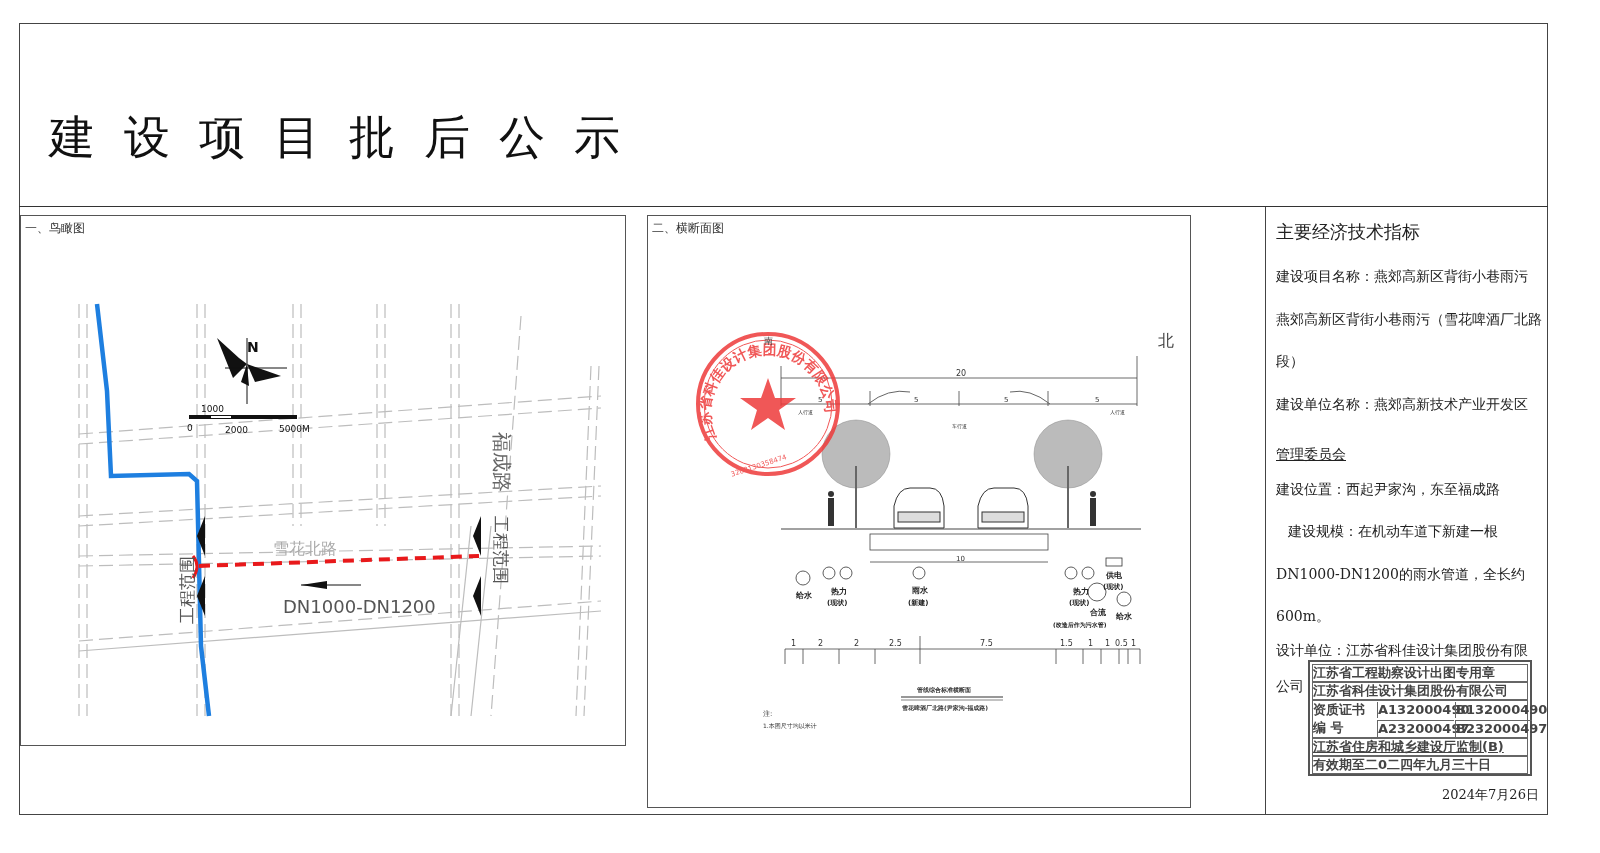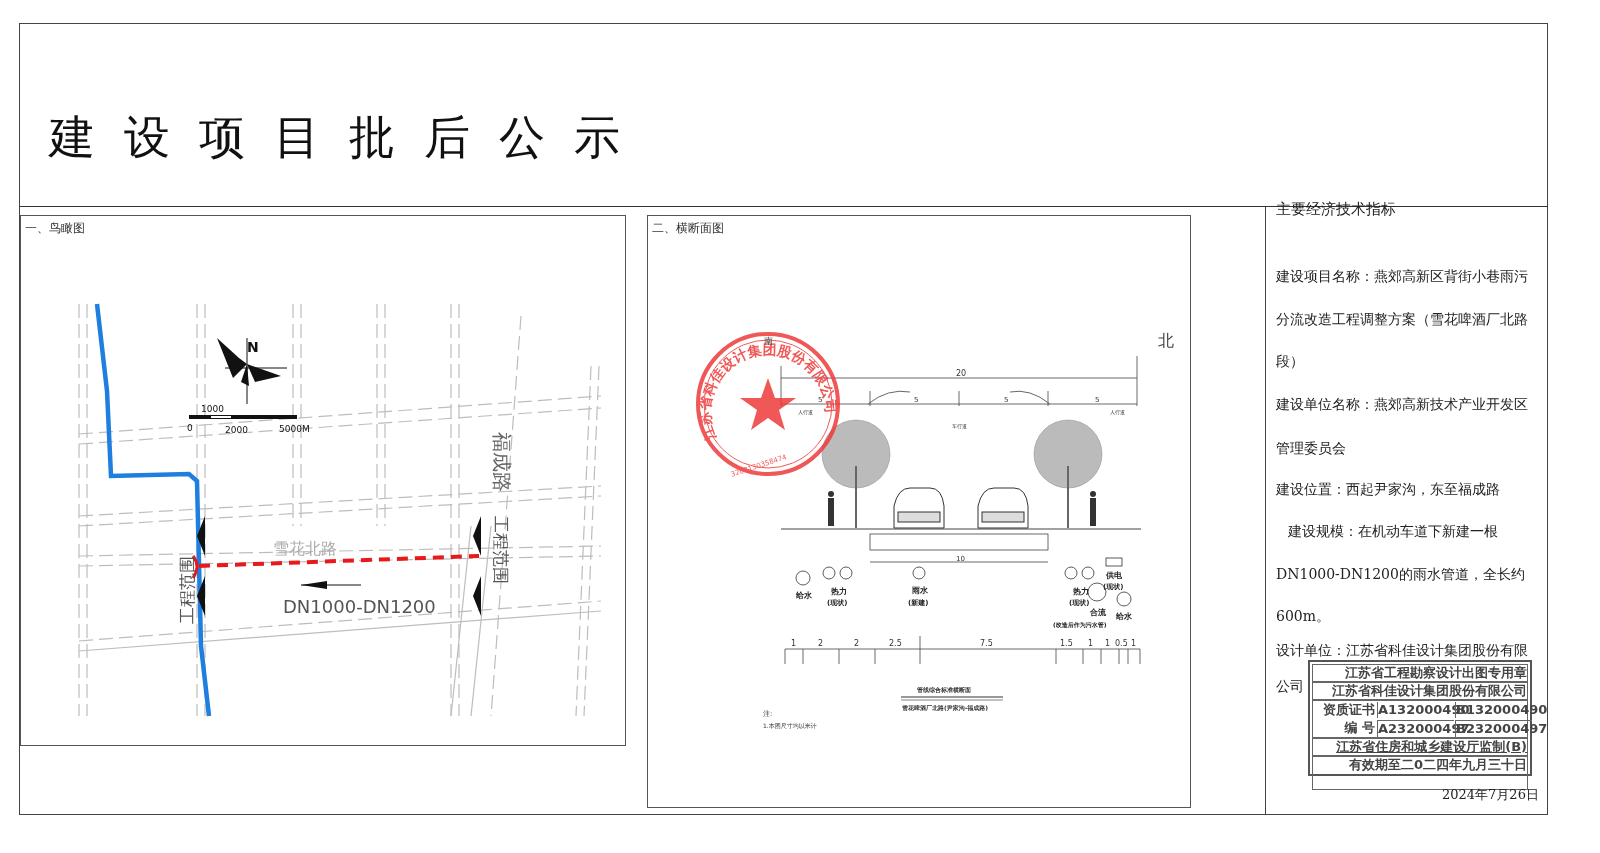--- a/index.html
+++ b/index.html
@@ -6,21 +6,21 @@
   body{width:1600px;height:853px;position:relative;overflow:hidden;font-family:"DejaVu Serif","Liberation Serif",serif;color:#222;}
   .outer{position:absolute;left:19px;top:23px;width:1529px;height:792px;border:1.5px solid #444;box-sizing:border-box;}
   .title-row{position:absolute;left:19px;top:23px;width:1529px;height:184px;border-bottom:1.5px solid #333;box-sizing:border-box;}
   .title{position:absolute;left:0;top:84px;width:100%;font-size:46px;letter-spacing:29px;font-family:"DejaVu Sans","Liberation Sans",sans-serif;font-weight:normal;color:#111;padding-left:30px;box-sizing:border-box;}
   .panel{position:absolute;border:1.5px solid #555;box-sizing:border-box;background:#fff;}
   .panel-label{position:absolute;left:4px;top:4px;font-size:12px;color:#333;}
   .vline{position:absolute;top:207px;width:1px;height:608px;background:#444;}
   .info{position:absolute;left:1276px;top:200px;width:270px;font-size:14px;color:#222;}
   .info .line{position:absolute;left:0;white-space:nowrap;}
   .stamp-box{position:absolute;left:1308px;top:660px;width:224px;height:116px;border:2px solid #555;box-sizing:border-box;background:rgba(255,255,255,0.7);font-family:"DejaVu Sans","Liberation Sans",sans-serif;font-weight:bold;color:#444;font-size:13px;}
-  .stamp-row{position:absolute;left:2px;right:2px;border:1px solid #666;box-sizing:border-box;text-align:right;line-height:16px;}
+  .stamp-row{position:absolute;left:2px;right:2px;border:1px solid #666;box-sizing:border-box;text-align:left;line-height:16px;}
   .date{position:absolute;left:1442px;top:786px;font-size:13px;color:#222;}
   svg text{font-family:"DejaVu Sans","Liberation Sans",sans-serif;}
 </style>
 </head>
 <body>
 
 <div class="outer"></div>
 <div class="title-row">
   <div class="title">建设项目批后公示</div>
 </div>
@@ -220,42 +220,42 @@
       <text font-size="14" fill="#ee3a3a" font-weight="bold"><textPath href="#sealarc">江苏省科佳设计集团股份有限公司</textPath></text>
       <text x="82" y="249" font-size="7" fill="#ee3a3a" transform="rotate(-18 120 249)">3202130358474</text>
     </g>
     <text x="116" y="128" font-size="9" fill="#444">南</text>
   </svg>
 </div>
 
 <div class="vline" style="left:1265px;"></div>
 
 <div class="info">
-  <div class="line" style="top:0;font-size:15px;">主要经济技术指标</div>
+  <div class="line" style="top:20px;font-size:18px;">主要经济技术指标</div>
   <div class="line" style="top:68px;">建设项目名称：燕郊高新区背街小巷雨污</div>
-  <div class="line" style="top:111px;">分流改造工程调整方案（雪花啤酒厂北路</div>
+  <div class="line" style="top:111px;">燕郊高新区背街小巷雨污（雪花啤酒厂北路</div>
   <div class="line" style="top:153px;">段）</div>
   <div class="line" style="top:196px;">建设单位名称：燕郊高新技术产业开发区</div>
-  <div class="line" style="top:240px;">管理委员会</div>
+  <div class="line" style="top:246px;text-decoration:underline;">管理委员会</div>
   <div class="line" style="top:281px;">建设位置：西起尹家沟，东至福成路</div>
   <div class="line" style="top:323px;margin-left:12px;">建设规模：在机动车道下新建一根</div>
   <div class="line" style="top:366px;">DN1000-DN1200的雨水管道，全长约</div>
   <div class="line" style="top:408px;">600m。</div>
   <div class="line" style="top:442px;">设计单位：江苏省科佳设计集团股份有限</div>
   <div class="line" style="top:478px;">公司</div>
 </div>
 
 <div class="stamp-box">
   <div class="stamp-row" style="top:2px;height:18px;">江苏省工程勘察设计出图专用章</div>
   <div class="stamp-row" style="top:20px;height:18px;">江苏省科佳设计集团股份有限公司</div>
   <div class="stamp-row" style="top:38px;height:38px;">
     <div style="position:absolute;left:0;top:1px;width:62px;">资质证书</div>
     <div style="position:absolute;left:0;top:19px;width:62px;">编  号</div>
     <div style="position:absolute;left:64px;top:1px;width:76px;border-left:1px solid #666;">A132000490</div>
     <div style="position:absolute;left:142px;top:1px;width:76px;border-left:1px solid #666;">B132000490</div>
     <div style="position:absolute;left:64px;top:19px;width:76px;border-left:1px solid #666;border-top:1px solid #666;">A232000497</div>
     <div style="position:absolute;left:142px;top:19px;width:76px;border-left:1px solid #666;border-top:1px solid #666;">B232000497</div>
   </div>
   <div class="stamp-row" style="top:76px;height:18px;text-decoration:underline;">江苏省住房和城乡建设厅监制(B)</div>
-  <div class="stamp-row" style="top:94px;height:34px;">有效期至二0二四年九月三十日</div>
+  <div class="stamp-row" style="top:94px;height:18px;">有效期至二0二四年九月三十日</div>
 </div>
 
 <div class="date">2024年7月26日</div>
 
 </body></html>

